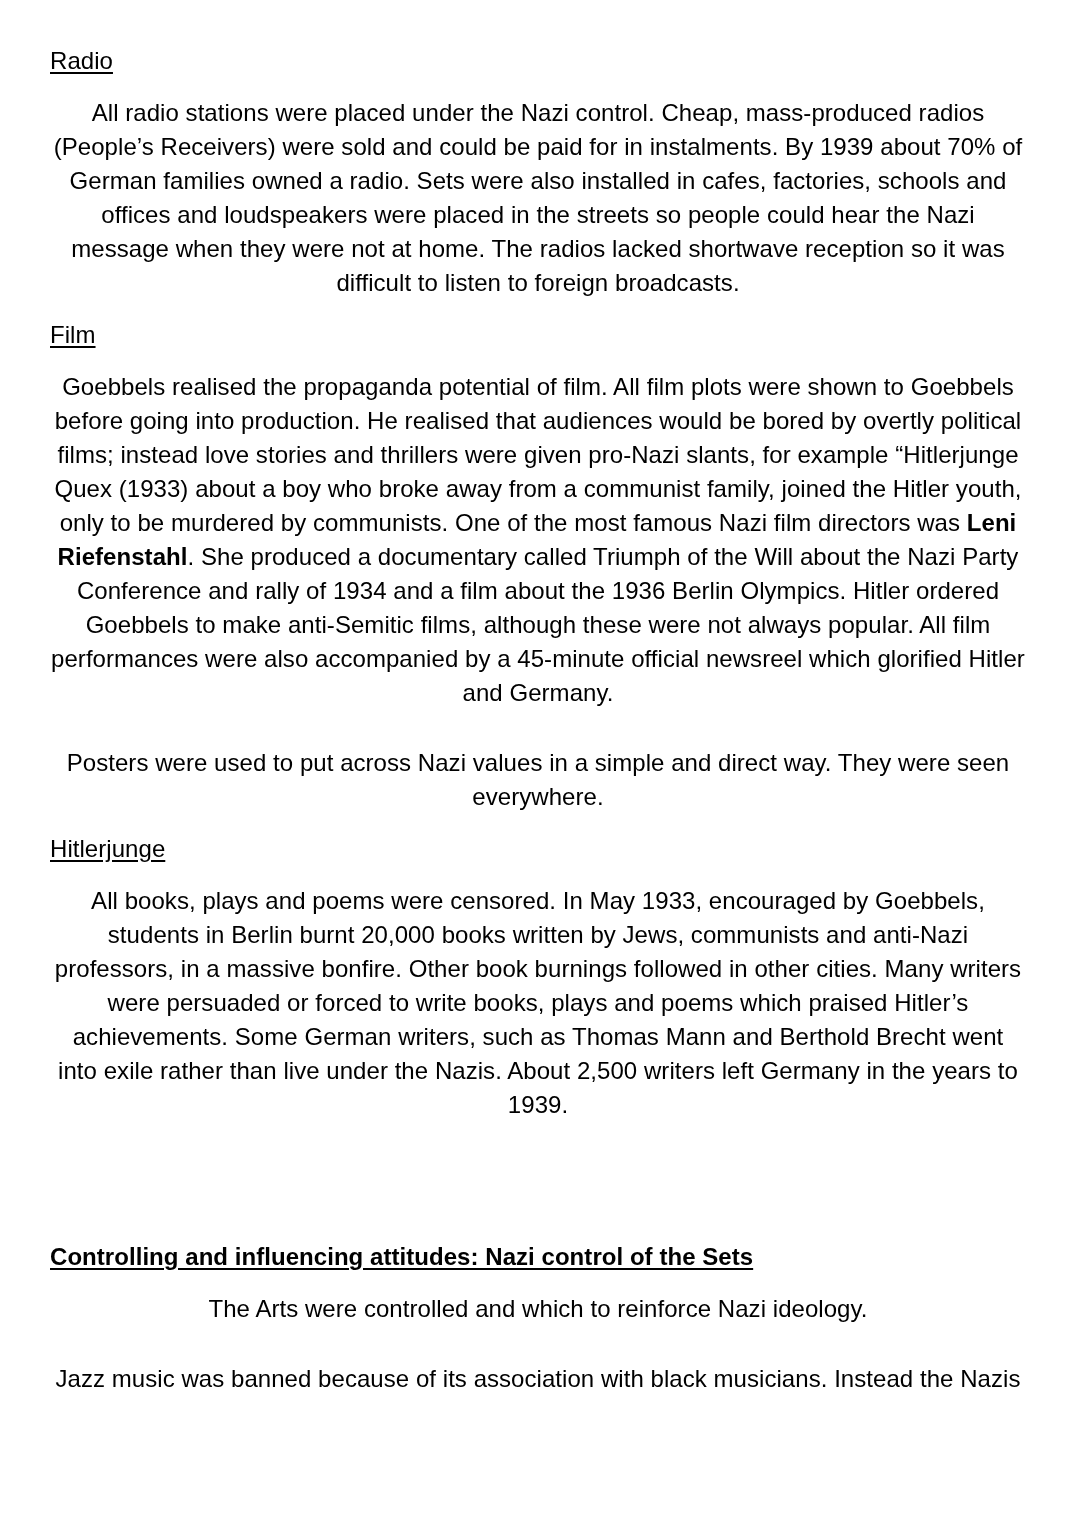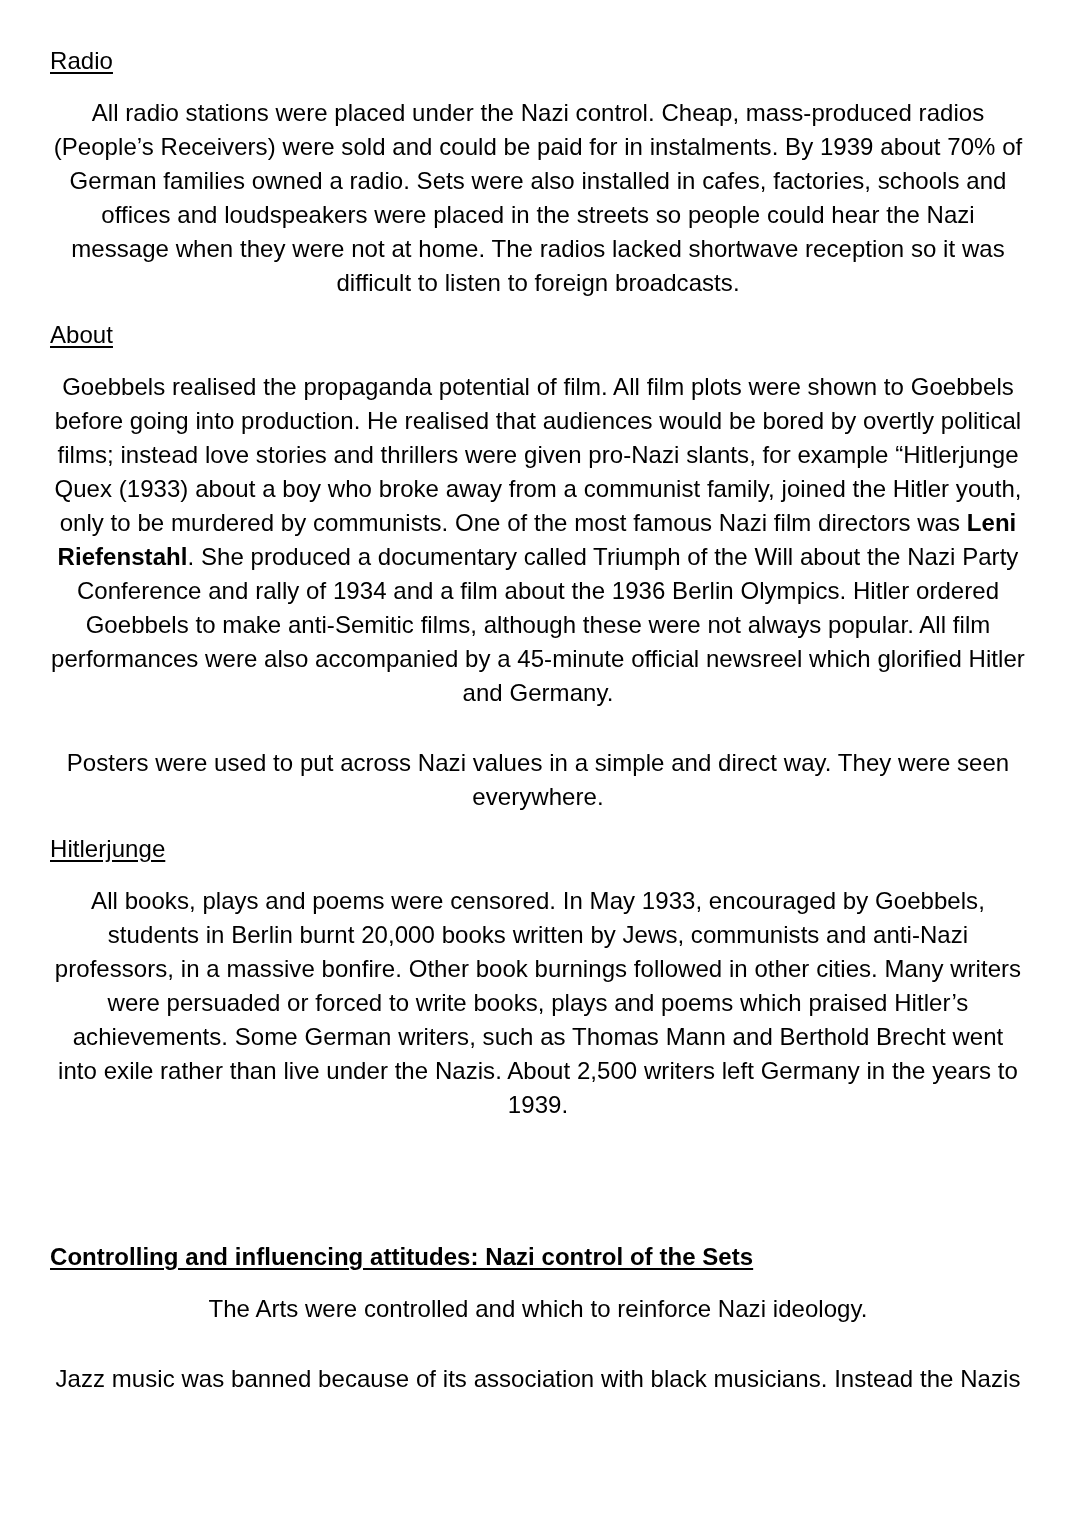--- a/index.html
+++ b/index.html
@@ -78,21 +78,21 @@
 
 <div class="page">
   <div class="doc-body">
 
     <div class="heading-sub block">Radio</div>
     <div class="gap-after-heading"></div>
 
     <div class="para block">All radio stations were placed under the Nazi control. Cheap, mass-produced radios (People’s Receivers) were sold and could be paid for in instalments. By 1939 about 70% of German families owned a radio. Sets were also installed in cafes, factories, schools and offices and loudspeakers were placed in the streets so people could hear the Nazi message when they were not at home. The radios lacked shortwave reception so it was difficult to listen to foreign broadcasts.</div>
     <div class="gap-after-para"></div>
 
-    <div class="heading-sub block">About</div>
+    <div class="heading-sub block">Film</div>
     <div class="gap-after-heading"></div>
 
     <div class="para block"><span>Goebbels realised the propaganda potential of film. All film plots were shown to Goebbels before going into production. He realised that audiences would be bored by overtly political films; instead love stories and thrillers were given pro-Nazi slants, for example “Hitlerjunge Quex (1933) about a boy who broke away from a communist family, joined the Hitler youth, only to be murdered by communists. One of the most famous Nazi film directors was </span><b>Leni Riefenstahl</b><span>. She produced a documentary called Triumph of the Will about the Nazi Party Conference and rally of 1934 and a film about the 1936 Berlin Olympics. Hitler ordered Goebbels to make anti-Semitic films, although these were not always popular. All film performances were also accompanied by a 45-minute official newsreel which glorified Hitler and Germany.</span></div>
     <div class="gap-after-para"></div>
 
     <div class="gap-after-heading"></div>
 
     <div class="para block">Posters were used to put across Nazi values in a simple and direct way. They were seen everywhere.</div>
     <div class="gap-after-para"></div>
 

